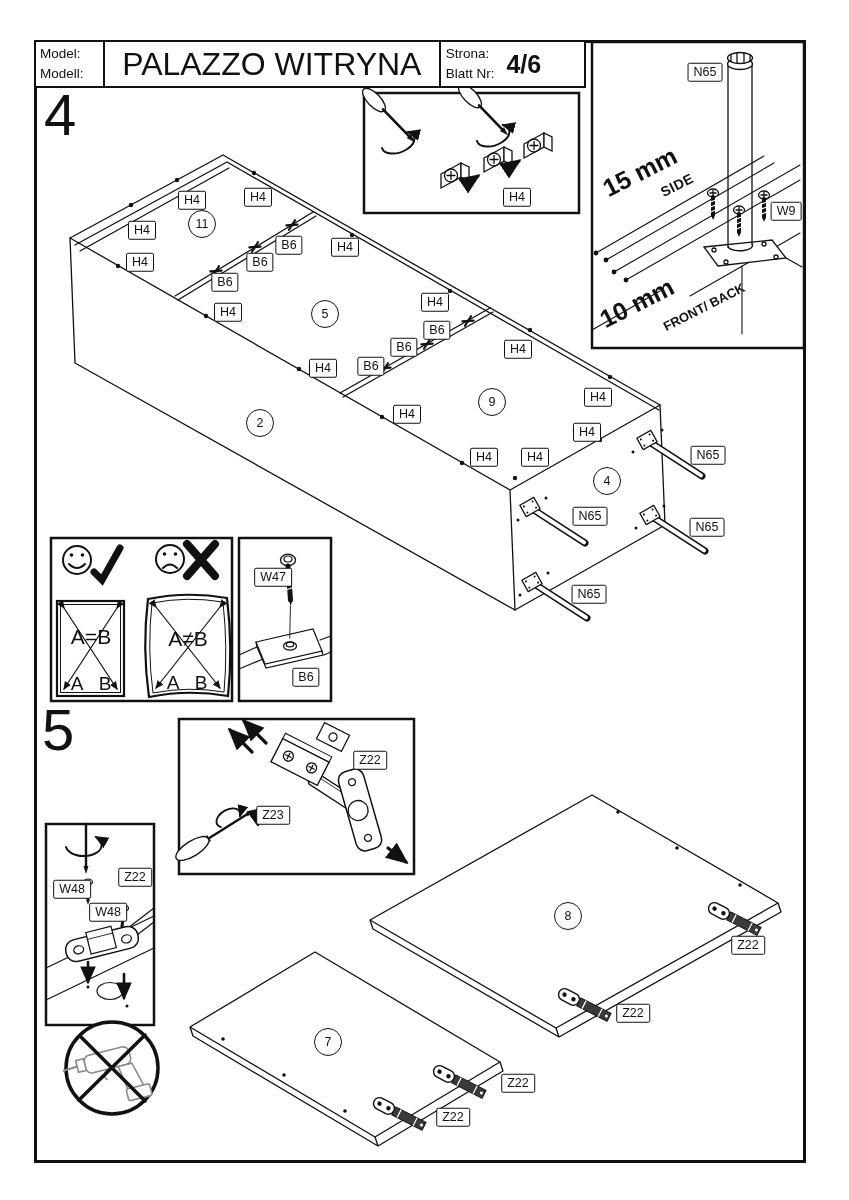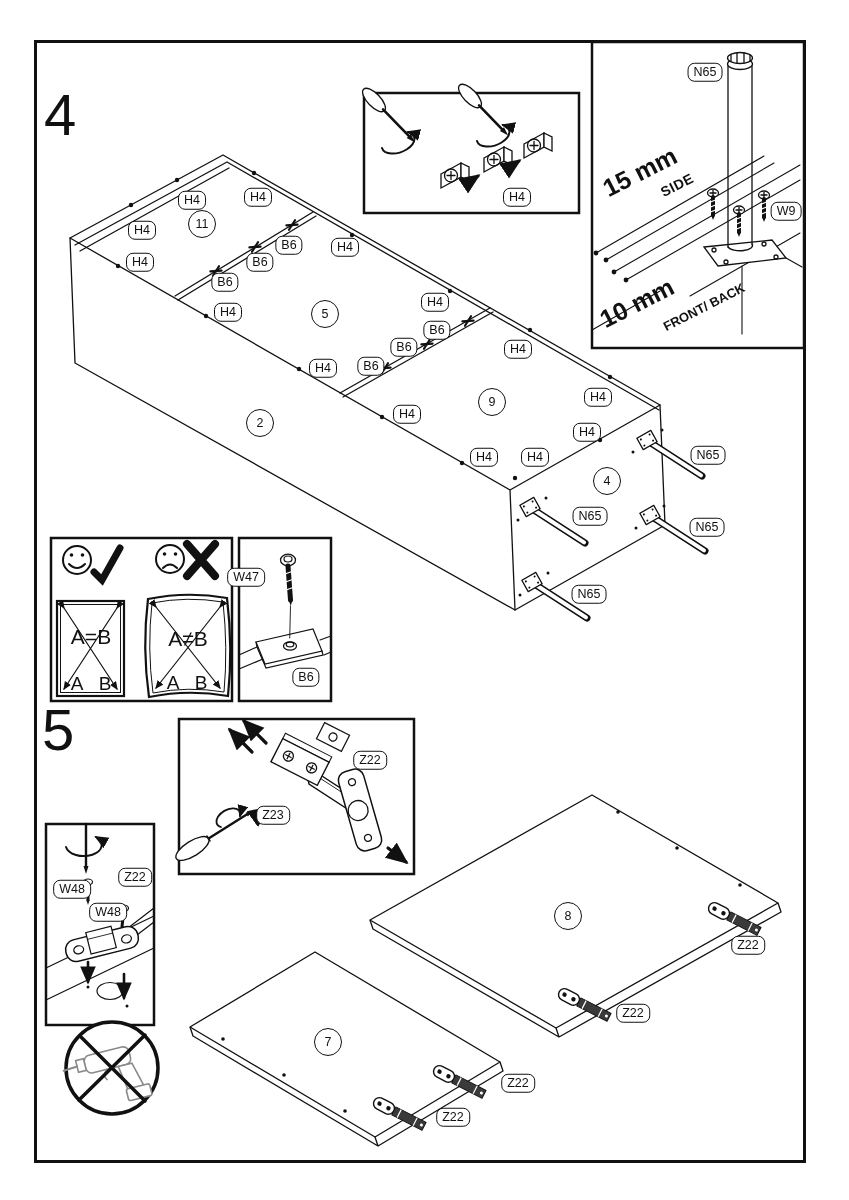--- a/index.html
+++ b/index.html
@@ -23,21 +23,21 @@
   .abs { position:absolute; transform:translate(-50%,-50%); white-space:nowrap; z-index:4; }
   .rot { position:absolute; transform:translate(-50%,-50%) rotate(-27deg); white-space:nowrap; z-index:4; }
   .mm  { font-size:25px; font-weight:bold; }
   .sid { font-size:14px; font-weight:bold; letter-spacing:0.5px; }
   .fb  { font-size:13px; font-weight:bold; }
   .fx  { font-size:13px; font-weight:bold; }
   .abig{ font-size:21px;margin-top:8px; }
   .ab  { font-size:19px; }
 
   .pill { position:absolute; transform:translate(-50%,-50%); border:1.7px solid #111;
-          border-radius:7px; background:#fff; font-size:12.5px; padding:2px 5px;
+          border-radius:2px; background:#fff; font-size:12.5px; padding:2px 5px;
           line-height:1; white-space:nowrap; z-index:5; }
   .circ { position:absolute; transform:translate(-50%,-50%); border:1.6px solid #111;
           border-radius:50%; background:#fff; width:26px; height:26px; display:flex;
           align-items:center; justify-content:center; font-size:12.5px; z-index:5; }
 </style>
 </head>
 <body>
 
 <div class="page">
 
@@ -450,20 +450,36 @@
           <circle cx="-14" cy="0" r="2.2" fill="#111" stroke="none"></circle>
           <circle cx="-4" cy="0" r="2.2" fill="#111" stroke="none"></circle>
           <rect x="2" y="-4.5" width="34" height="9" fill="#3a3a3a" stroke-width="1"></rect>
           <line x1="8" y1="-4.5" x2="8" y2="4.5" stroke="#fff" stroke-width="1.2"></line>
           <line x1="26" y1="-4.5" x2="26" y2="4.5" stroke="#fff" stroke-width="1.2"></line>
           <circle cx="33" cy="0" r="1.5" fill="#fff" stroke="none"></circle>
         </g>
   </g>
 </svg>
 
+  <div class="hdr">
+    <div class="cell model">
+      <div>Model:</div>
+      <div>Modell:</div>
+    </div>
+    <div class="cell title">
+      <span>PALAZZO WITRYNA</span>
+    </div>
+    <div class="cell pageno">
+      <div class="pl">
+        <div>Strona:</div>
+        <div>Blatt Nr:</div>
+      </div>
+      <div class="pv">4/6</div>
+    </div>
+  </div>
 
   <div class="stepnum" style="left:44px; top:86px;">4</div>
   <div class="stepnum" style="left:42px; top:701px;">5</div>
 
   <div class="rot mm" style="left:640px; top:172px;">15 mm</div>
   <div class="rot sid" style="left:677px; top:185px;">SIDE</div>
   <div class="rot mm" style="left:637px; top:303px;">10 mm</div>
   <div class="rot fb" style="left:704px; top:307px;">FRONT/ BACK</div>
   <div class="abs fx" style="left:781px; top:206px;">4x</div>
 
@@ -495,21 +511,21 @@
       <div class="pill" style="left: 225px; top: 282px;">B6</div>
       <div class="pill" style="left: 437px; top: 330px;">B6</div>
       <div class="pill" style="left: 404px; top: 347px;">B6</div>
       <div class="pill" style="left: 371px; top: 366px;">B6</div>
       <div class="pill" style="left: 708px; top: 455px;">N65</div>
       <div class="pill" style="left: 707px; top: 527px;">N65</div>
       <div class="pill" style="left: 590px; top: 516px;">N65</div>
       <div class="pill" style="left: 589px; top: 594px;">N65</div>
       <div class="pill" style="left: 705px; top: 72px;">N65</div>
       <div class="pill" style="left: 786px; top: 211px;">W9</div>
-      <div class="pill" style="left: 246px; top: 577px;">W47</div>
+      <div class="pill" style="left: 273px; top: 577px;">W47</div>
       <div class="pill" style="left: 306px; top: 677px;">B6</div>
       <div class="pill" style="left: 370px; top: 760px;">Z22</div>
       <div class="pill" style="left: 273px; top: 815px;">Z23</div>
       <div class="pill" style="left: 135px; top: 877px;">Z22</div>
       <div class="pill" style="left: 72px; top: 889px;">W48</div>
       <div class="pill" style="left: 108px; top: 912px;">W48</div>
       <div class="pill" style="left: 748px; top: 945px;">Z22</div>
       <div class="pill" style="left: 633px; top: 1013px;">Z22</div>
       <div class="pill" style="left: 518px; top: 1083px;">Z22</div>
       <div class="pill" style="left: 453px; top: 1117px;">Z22</div>

